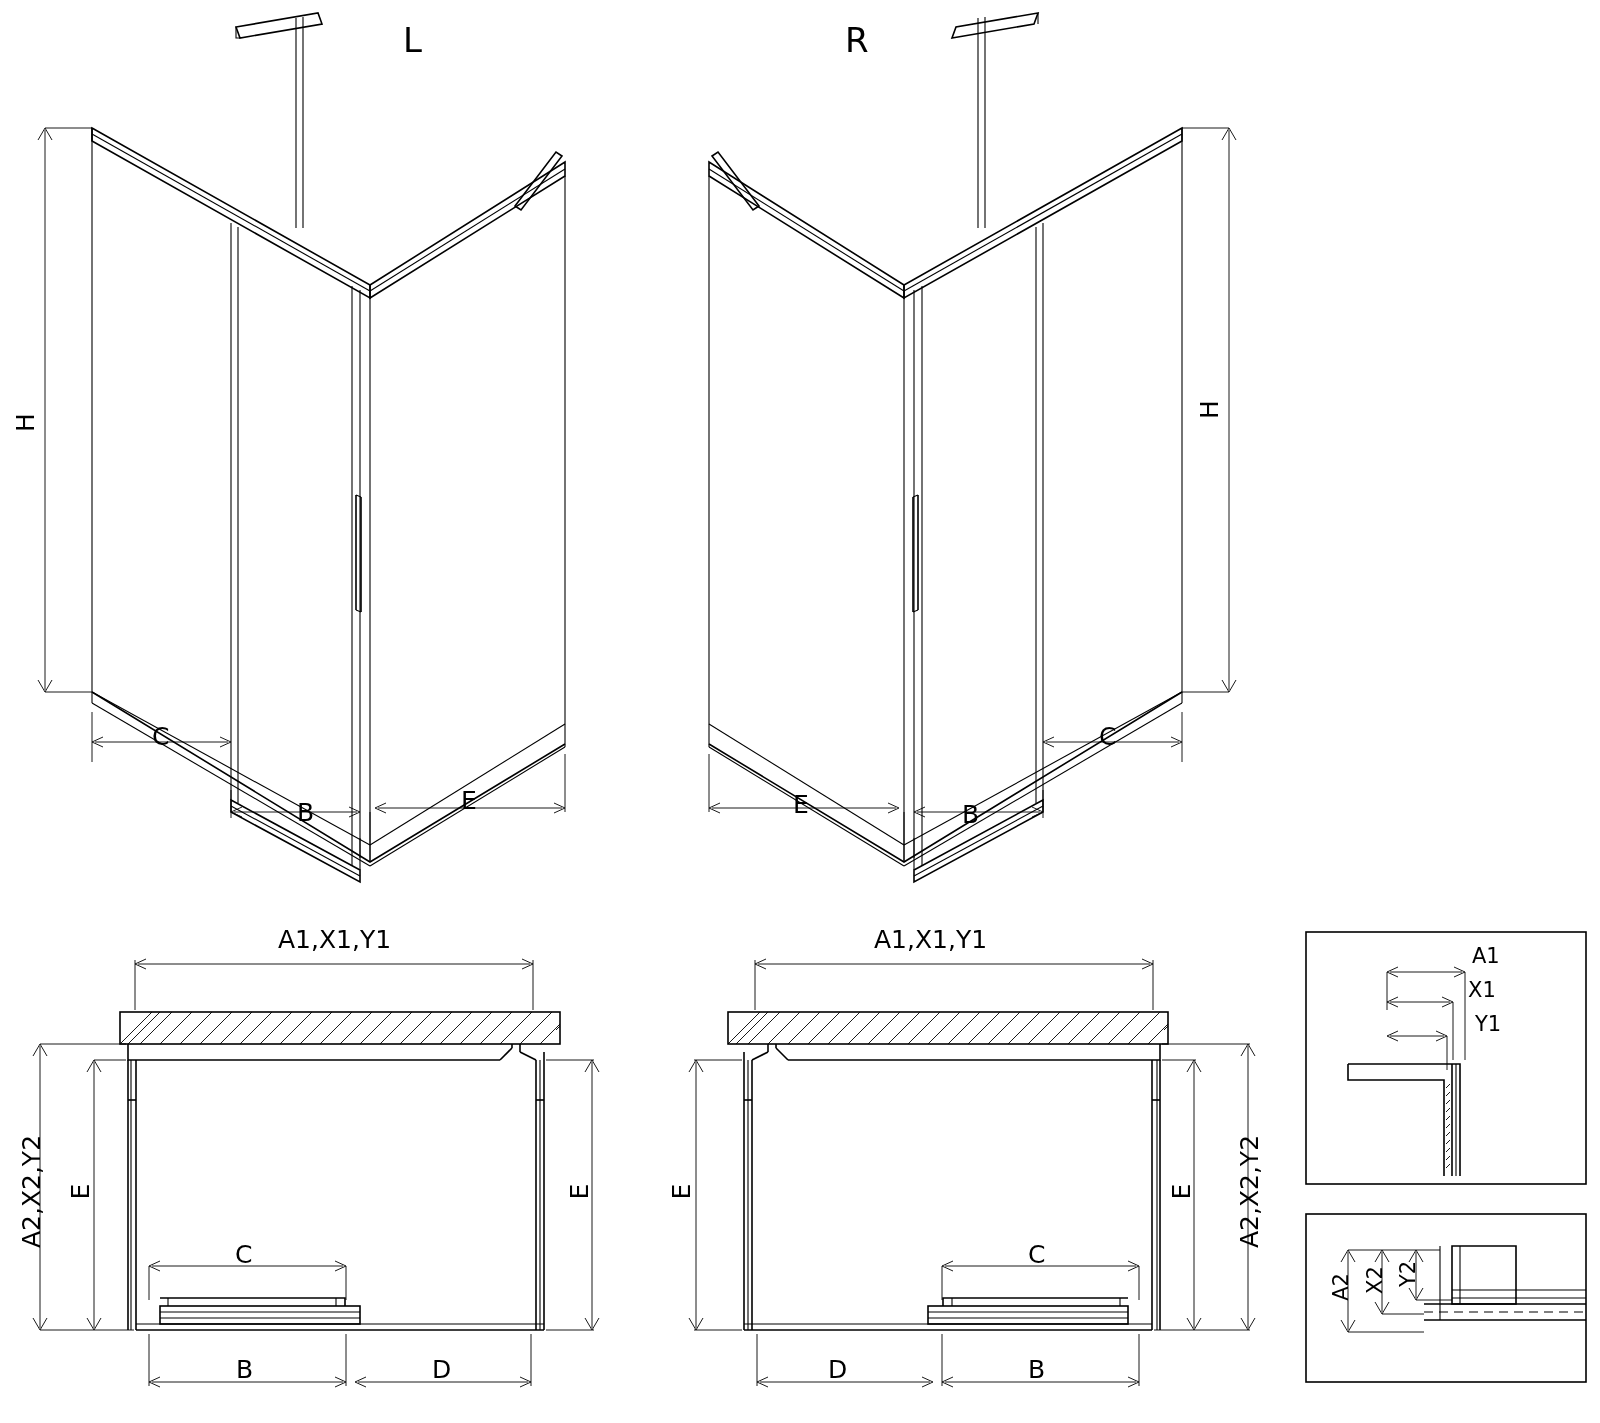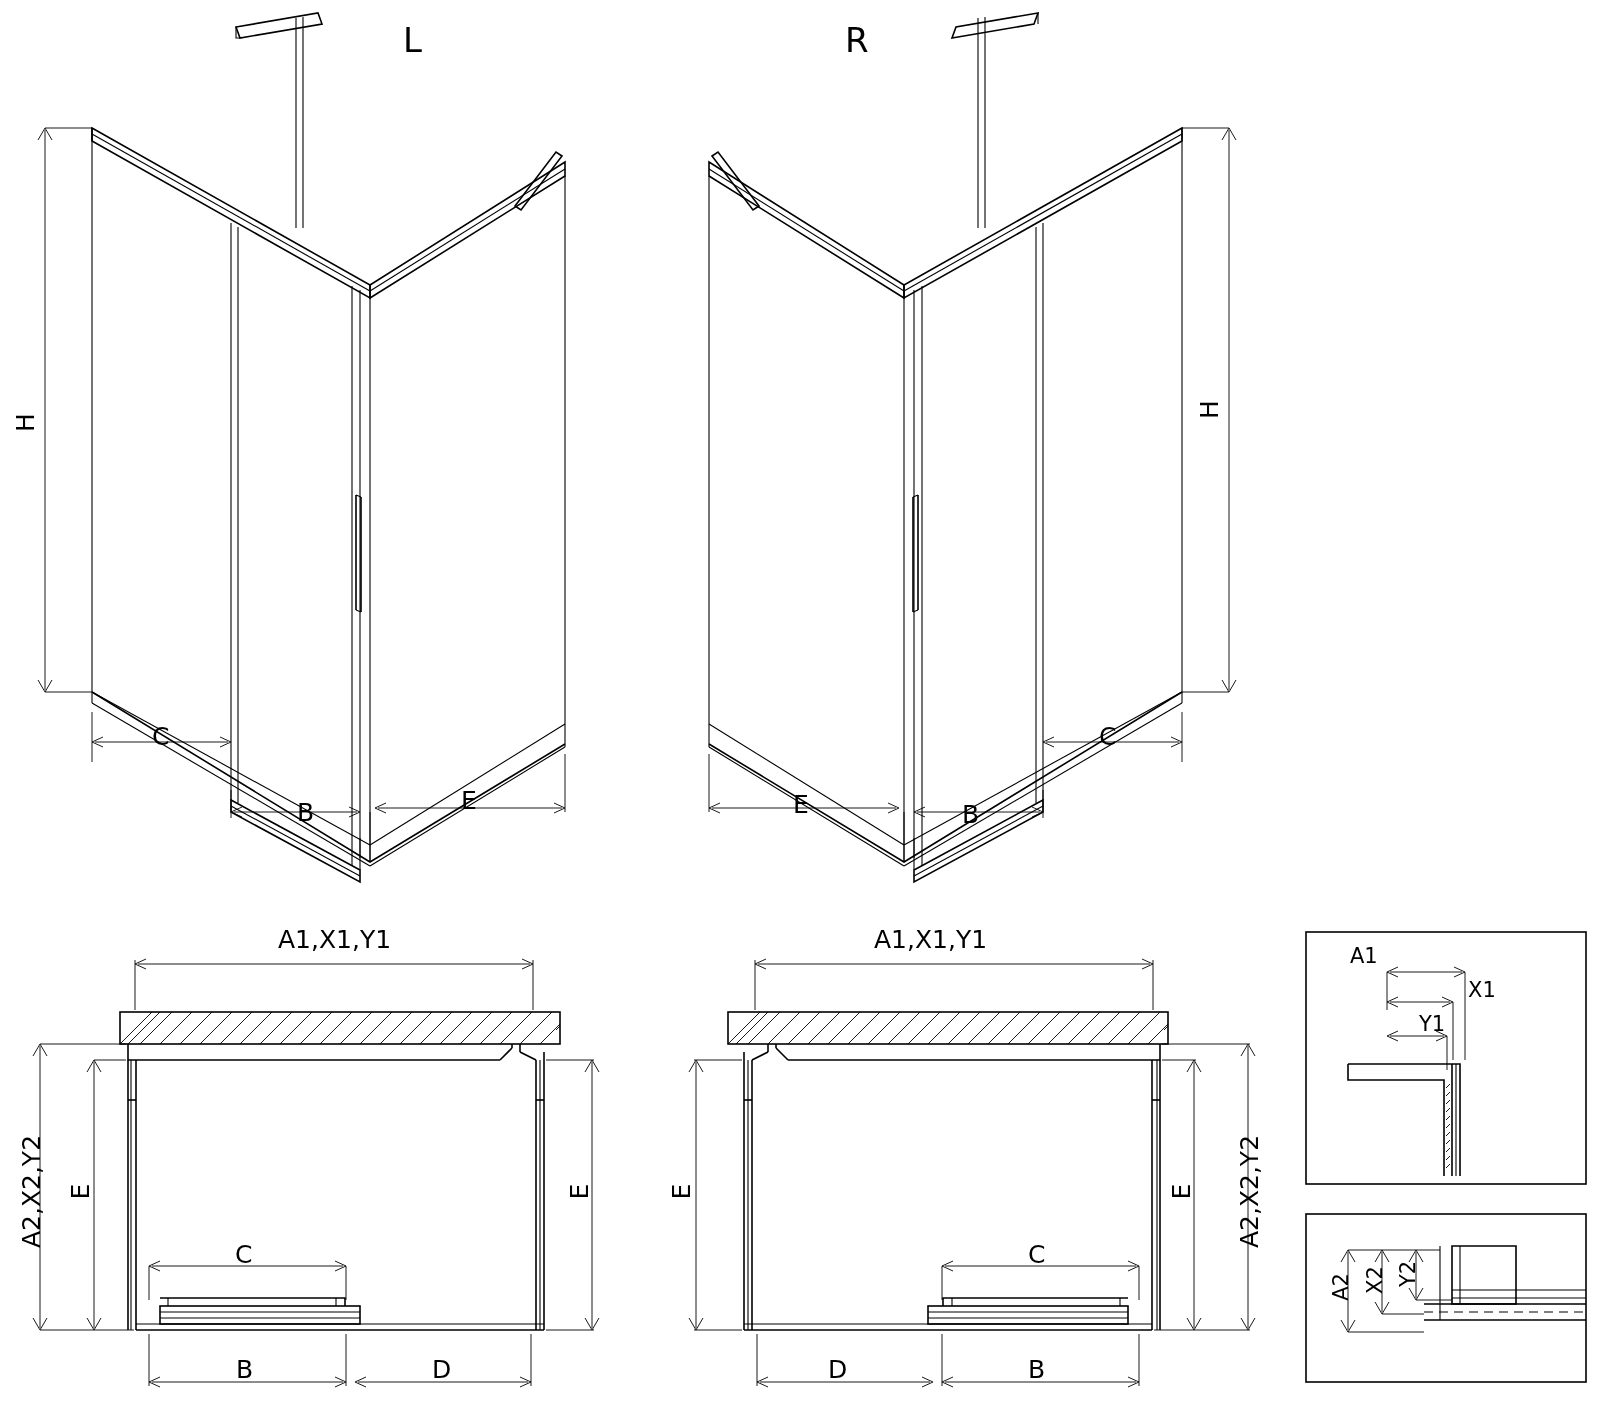--- a/index.html
+++ b/index.html
@@ -445,21 +445,21 @@
 <div class="lbl lbl-dim rot90" style="left:1174px;top:1177px;">E</div>
 
 <div class="lbl lbl-dim" style="left:235px;top:1240px;">C</div>
 <div class="lbl lbl-dim" style="left:1028px;top:1240px;">C</div>
 
 <div class="lbl lbl-dim" style="left:236px;top:1355px;">B</div>
 <div class="lbl lbl-dim" style="left:432px;top:1355px;">D</div>
 <div class="lbl lbl-dim" style="left:828px;top:1355px;">D</div>
 <div class="lbl lbl-dim" style="left:1028px;top:1355px;">B</div>
 
-<div class="lbl lbl-dim-sm" style="left:1350px;top:944px;">A1</div>
+<div class="lbl lbl-dim-sm" style="left:1472px;top:944px;">A1</div>
 <div class="lbl lbl-dim-sm" style="left:1468px;top:978px;">X1</div>
-<div class="lbl lbl-dim-sm" style="left:1419px;top:1012px;">Y1</div>
+<div class="lbl lbl-dim-sm" style="left:1475px;top:1012px;">Y1</div>
 
 <div class="lbl lbl-dim-sm rot90" style="left:1327px;top:1275px;">A2</div>
 <div class="lbl lbl-dim-sm rot90" style="left:1361px;top:1268px;">X2</div>
 <div class="lbl lbl-dim-sm rot90" style="left:1395px;top:1262px;">Y2</div>
 
 </div>
 
 </body></html>

